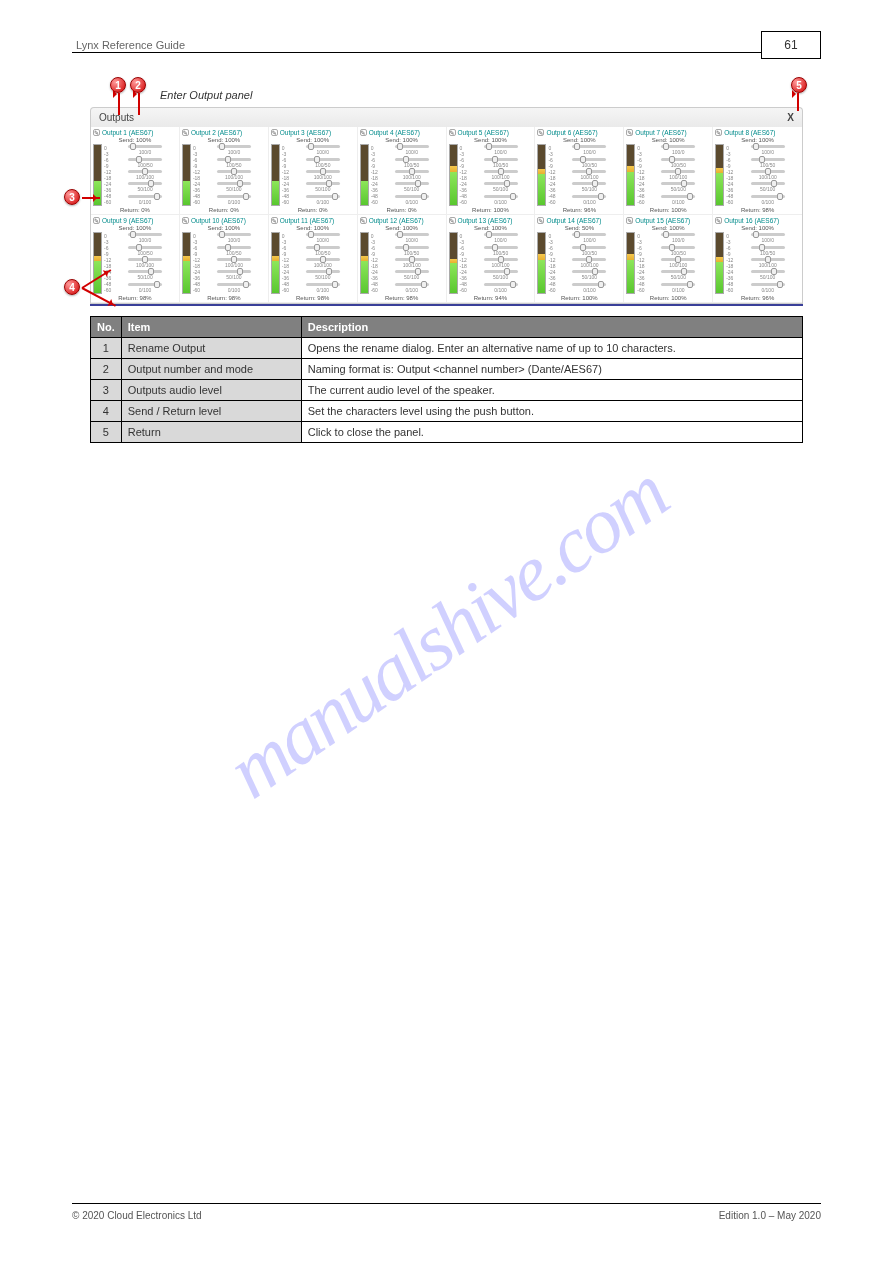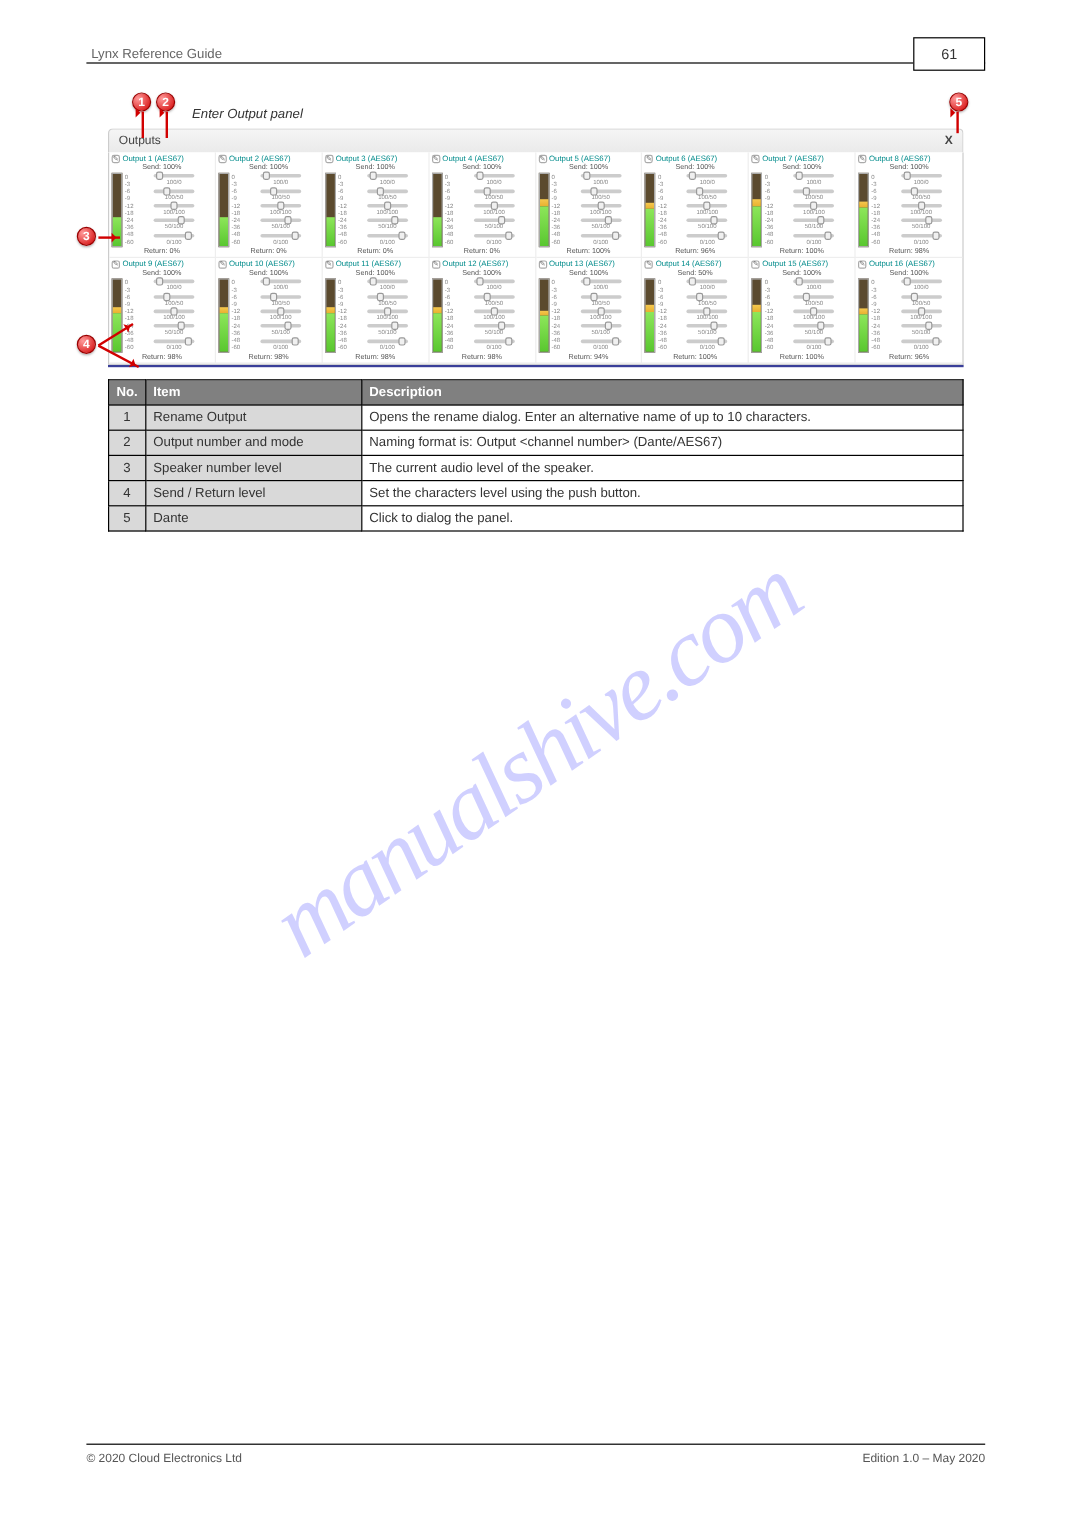--- a/index.html
+++ b/index.html
@@ -1075,32 +1075,32 @@
             <td class="lbl">Rename Output</td>
             <td class="d">Opens the rename dialog. Enter an alternative name of up to 10 characters.</td>
           </tr>
           <tr>
             <td class="k">2</td>
             <td class="lbl">Output number and mode</td>
             <td class="d">Naming format is: Output &lt;channel number&gt; (Dante/AES67)</td>
           </tr>
           <tr>
             <td class="k">3</td>
-            <td class="lbl">Speaker number level</td>
+            <td class="lbl">Outputs audio level</td>
             <td class="d">The current audio level of the speaker.</td>
           </tr>
           <tr>
             <td class="k">4</td>
             <td class="lbl">Send / Return level</td>
             <td class="d">Set the characters level using the push button.</td>
           </tr>
           <tr>
             <td class="k">5</td>
-            <td class="lbl">Dante</td>
-            <td class="d">Click to dialog the panel.</td>
+            <td class="lbl">Return</td>
+            <td class="d">Click to close the panel.</td>
           </tr>
         </tbody>
     </table>
   </div>
 </div>
 
 <div class="footer">
   <span>© 2020 Cloud Electronics Ltd</span>
   <span>Edition 1.0 – May 2020</span>
 </div>

